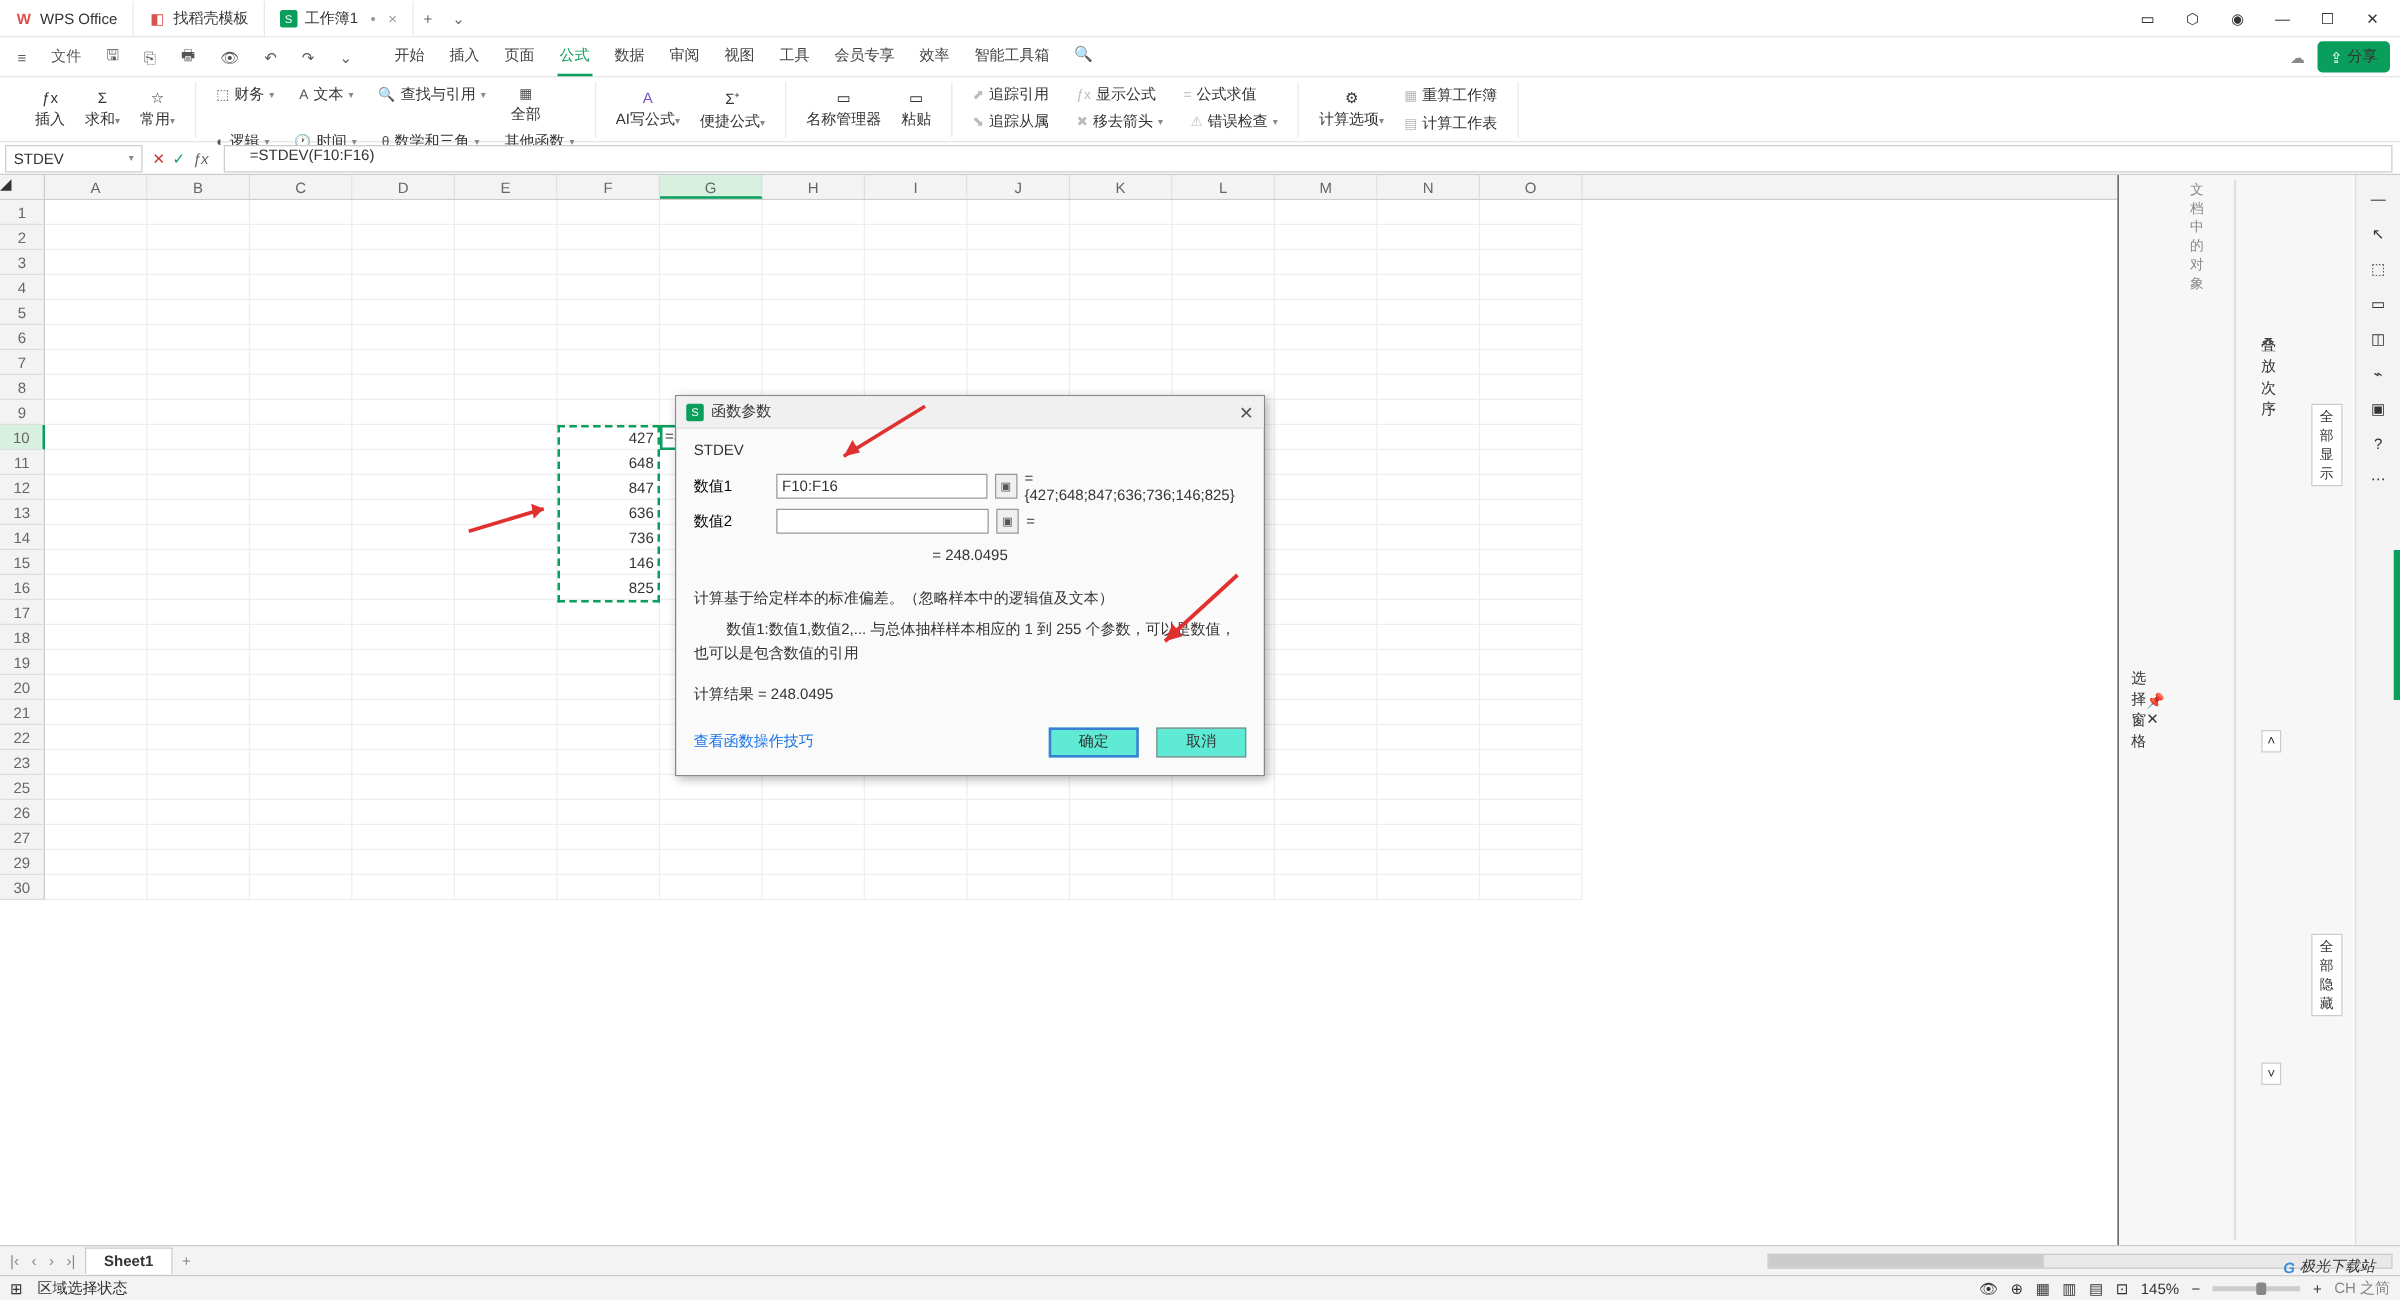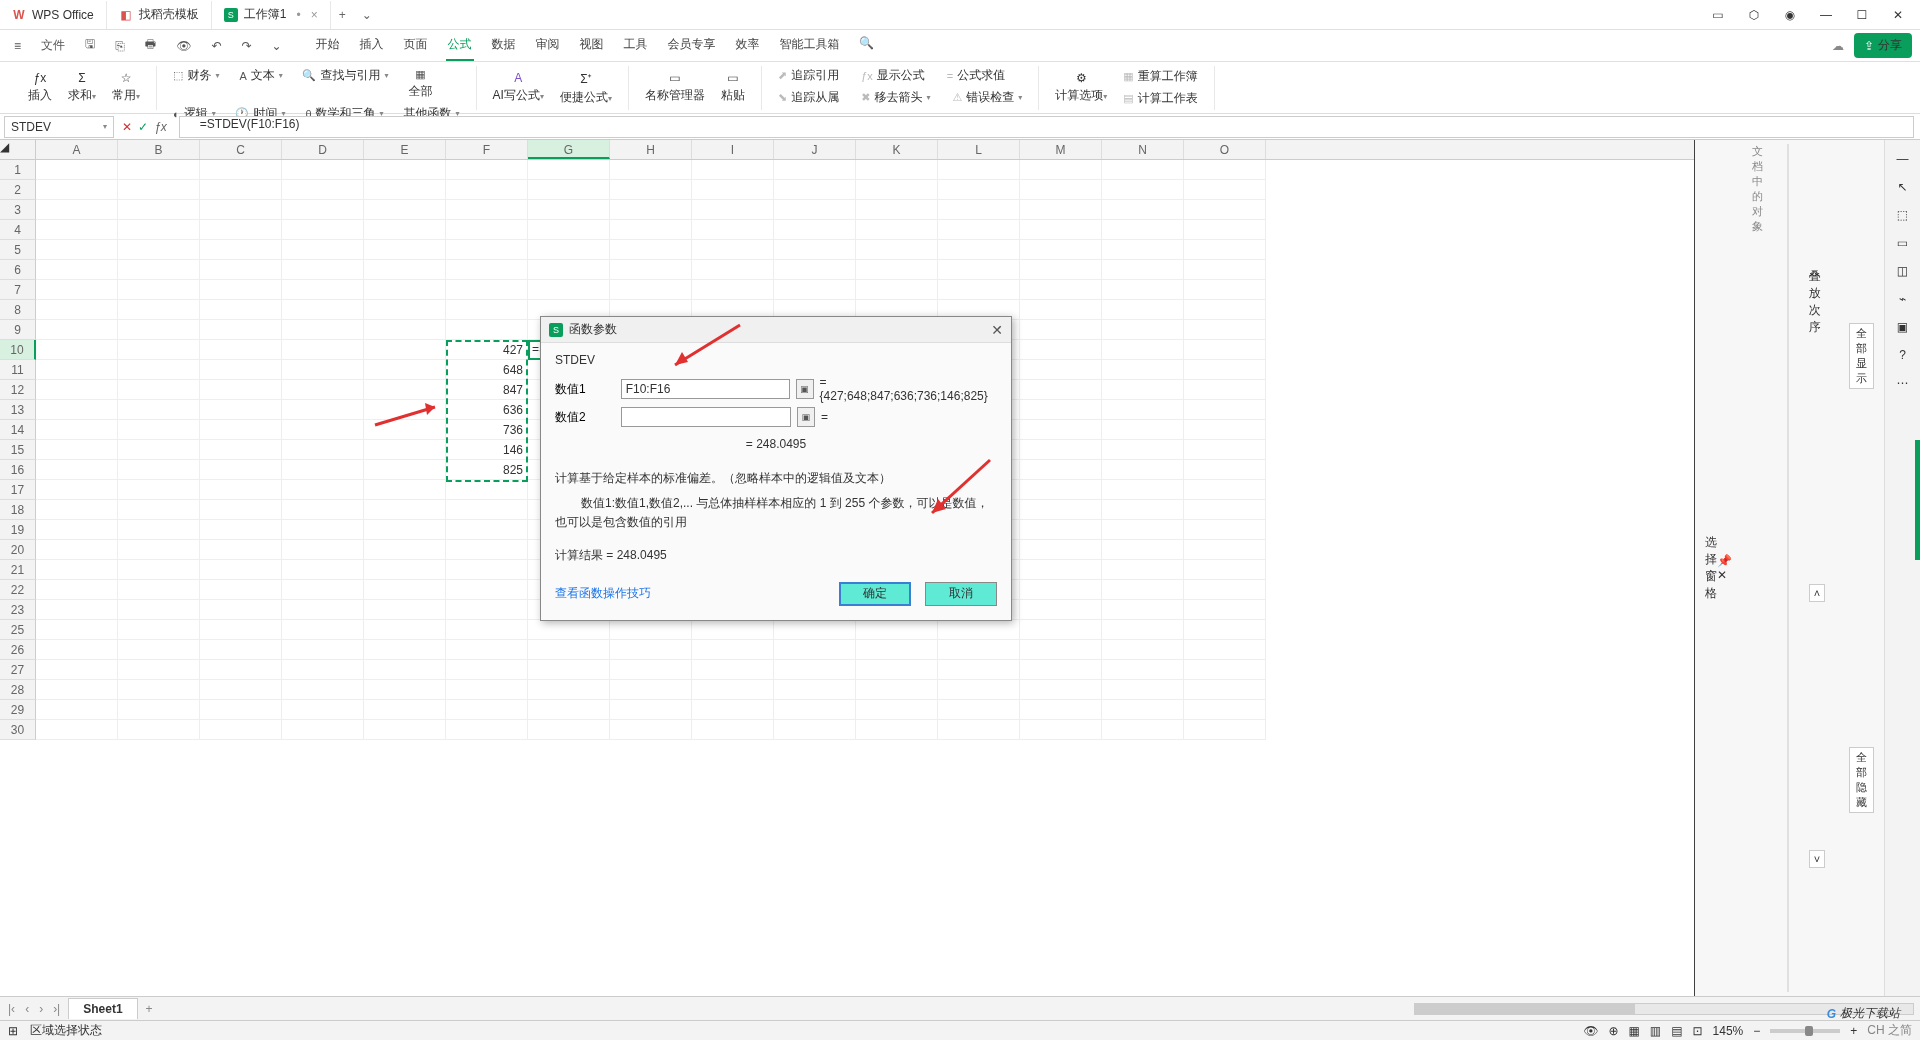--- a/index.html
+++ b/index.html
@@ -722,38 +722,20 @@
           <div class="cell"></div>
           <div class="cell"></div>
           <div class="cell"></div>
           <div class="cell"></div>
           <div class="cell"></div>
           <div class="cell"></div>
           <div class="cell"></div>
           <div class="cell"></div>
         </div>
         <div class="row">
-          <div class="rh">28</div>
-          <div class="cell"></div>
-          <div class="cell"></div>
-          <div class="cell"></div>
-          <div class="cell"></div>
-          <div class="cell"></div>
-          <div class="cell"></div>
-          <div class="cell"></div>
-          <div class="cell"></div>
-          <div class="cell"></div>
-          <div class="cell"></div>
-          <div class="cell"></div>
-          <div class="cell"></div>
-          <div class="cell"></div>
-          <div class="cell"></div>
-          <div class="cell"></div>
-        </div>
-        <div class="row">
           <div class="rh">29</div>
           <div class="cell"></div>
           <div class="cell"></div>
           <div class="cell"></div>
           <div class="cell"></div>
           <div class="cell"></div>
           <div class="cell"></div>
           <div class="cell"></div>
           <div class="cell"></div>
           <div class="cell"></div>

